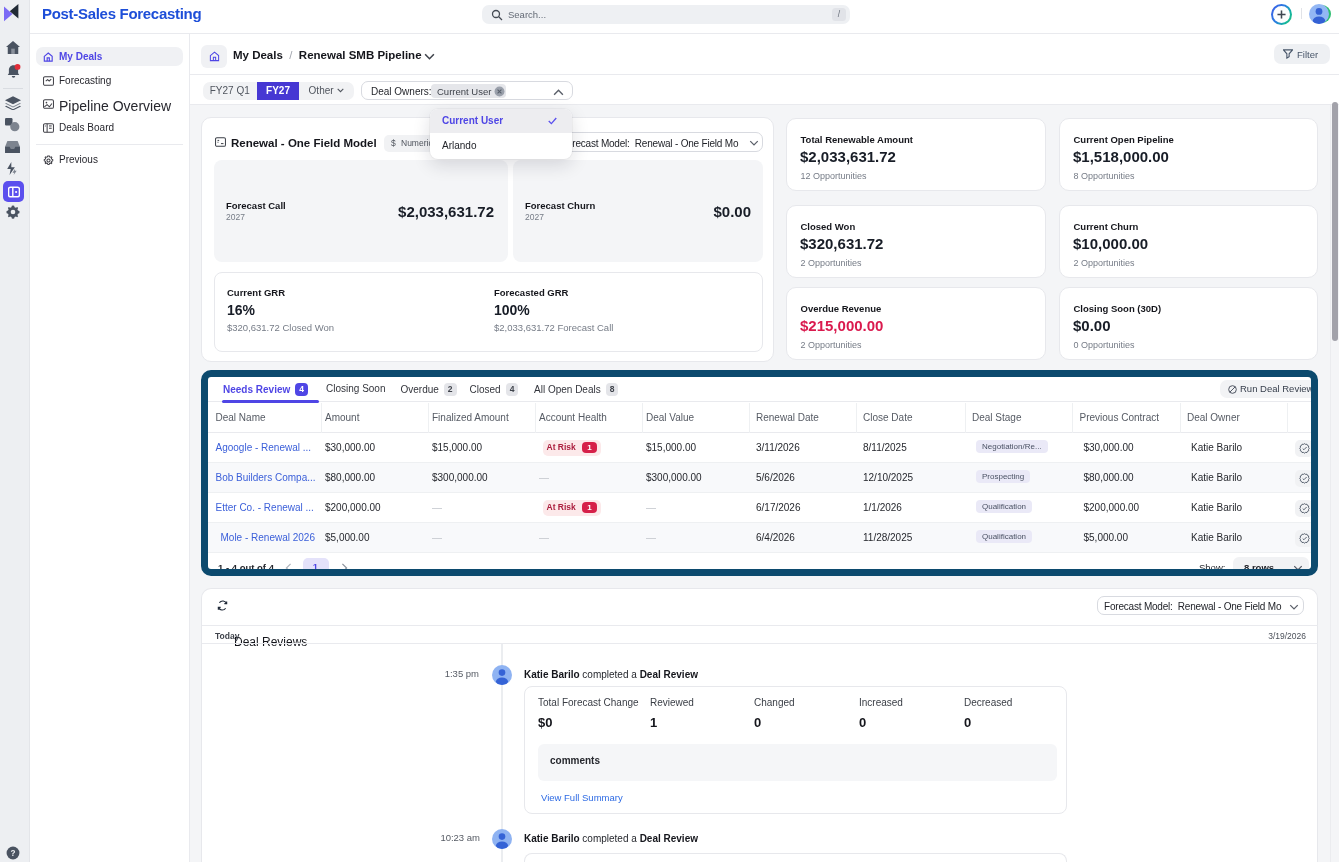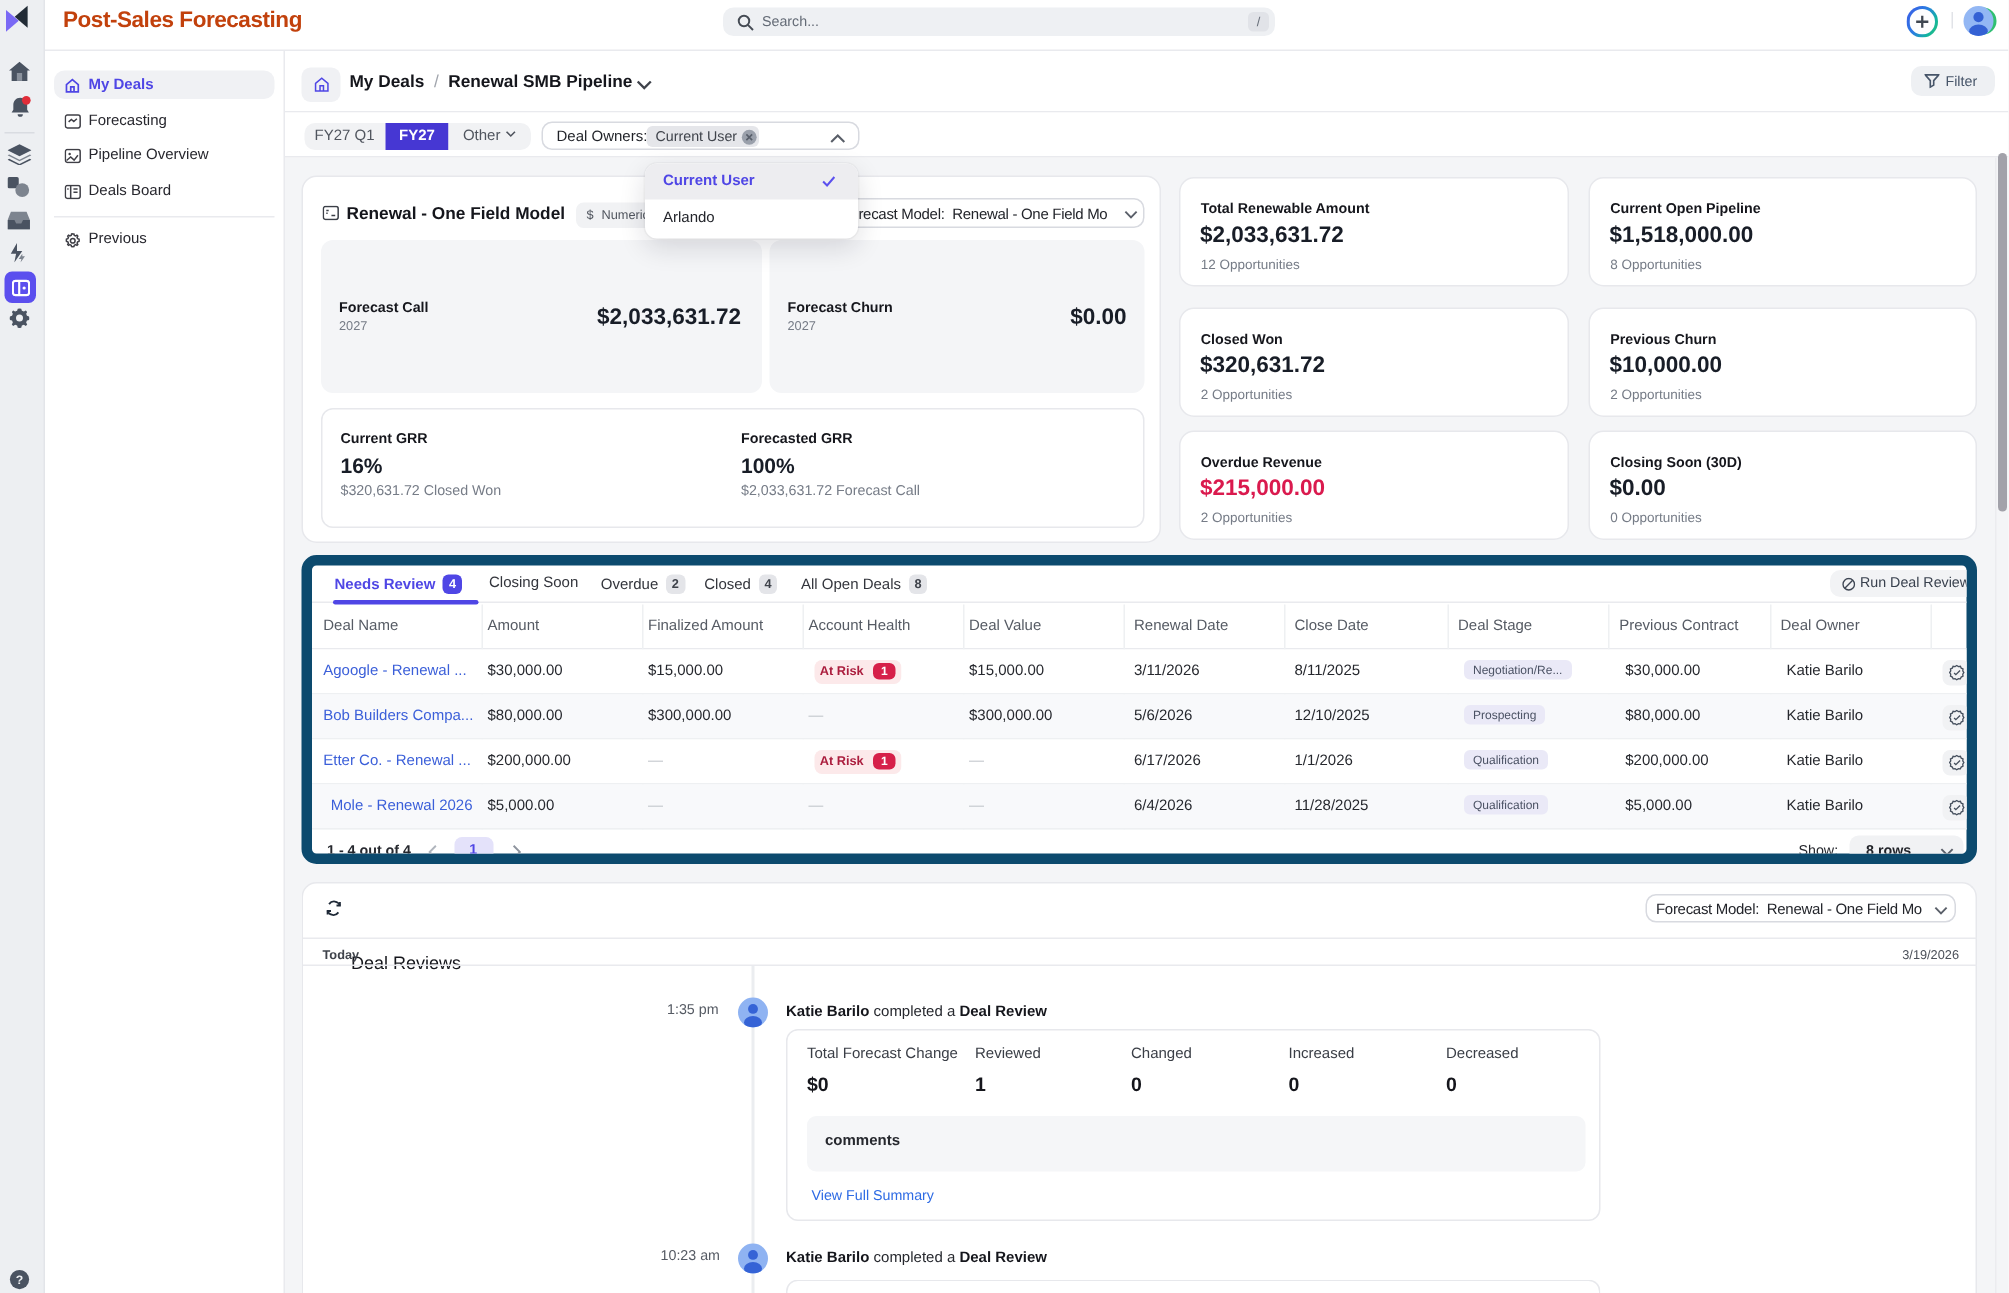--- a/index.html
+++ b/index.html
@@ -83,21 +83,21 @@
       <circle cx="12" cy="12" r="4" fill="#edeff2"></circle>
     </svg>
 
     <svg class="abs" style="left:6px; top:846px;" width="14" height="14" viewBox="0 0 24 24">
       <circle cx="12" cy="12" r="11" fill="#4a5361"></circle>
       <text x="12" y="17" font-size="14" font-weight="bold" fill="#edeff2" text-anchor="middle" font-family="Liberation Sans, sans-serif">?</text>
     </svg>
   </div>
 
   <div class="abs" style="left:30px; top:0; width:1309px; height:34px; background:#fff; border-bottom:1px solid #e9eaee;" id="header">
-    <div class="abs" style="left:12px; top:5px; font-size:15px; font-weight:bold; color:#c2410c; letter-spacing:-0.3px;">Post-Sales Forecasting</div>
+    <div class="abs" style="left:12px; top:5px; font-size:15px; font-weight:bold; color:#1d4ed8; letter-spacing:-0.3px;">Post-Sales Forecasting</div>
 
     <div class="abs" style="left:452px; top:5px; width:368px; height:19px; background:#eef0f3; border-radius:7px;">
       <svg class="abs" style="left:9px; top:3.5px;" width="12" height="12" viewBox="0 0 24 24" fill="none" stroke="#454b54" stroke-width="2.6">
         <circle cx="10" cy="10" r="7"></circle>
           <line x1="15.5" y1="15.5" x2="22" y2="22"></line>
       </svg>
       <div class="abs" style="left:26px; top:3.5px; font-size:9.5px; color:#646b76;">Search...</div>
       <div class="abs" style="left:350px; top:3px; width:14px; height:13px; background:#e1e3e8; border-radius:3.5px; font-size:8.5px; color:#646b76; text-align:center; line-height:13px;">/</div>
     </div>
 
@@ -131,21 +131,21 @@
       <rect x="1.2" y="1.2" width="21.6" height="18.6" rx="3"></rect>
       <path d="M6 11 l4 -3.5 l3.5 3 l4.5 -4"></path>
     </svg>
     <div class="abs" style="left:29px; top:40.5px; font-size:10px; color:#27272e;">Forecasting</div>
 
     <svg class="abs" style="left:13px; top:64.5px;" width="11" height="10" viewBox="0 0 24 21" fill="none" stroke="#3f3f46" stroke-width="2.2">
       <rect x="1.2" y="1.2" width="21.6" height="18.6" rx="3"></rect>
       <circle cx="7.5" cy="7.5" r="1.8" fill="#3f3f46" stroke="none"></circle>
       <path d="M3 17 l6 -5 l5 4.5 l5.5 -7"></path>
     </svg>
-    <div class="abs" style="left:29px; top:64px; font-size:10px; color:#27272e;">Pipeline Overview</div>
+    <div class="abs" style="left:29px; top:64px; font-size:14px; color:#27272e;">Pipeline Overview</div>
 
     <svg class="abs" style="left:13px; top:88.5px;" width="11" height="10" viewBox="0 0 24 21" fill="none" stroke="#3f3f46" stroke-width="2.2">
       <rect x="1.2" y="1.2" width="21.6" height="18.6" rx="3"></rect>
       <line x1="9" y1="1.2" x2="9" y2="19.8"></line>
       <line x1="4" y1="6" x2="6" y2="6"></line>
         <line x1="13" y1="6" x2="19" y2="6"></line>
         <line x1="13" y1="11" x2="19" y2="11"></line>
     </svg>
     <div class="abs" style="left:29px; top:88px; font-size:10px; color:#27272e;">Deals Board</div>
 
@@ -253,21 +253,21 @@
       <div class="st">Current Open Pipeline</div>
         <div class="sv">$1,518,000.00</div>
         <div class="ss">8 Opportunities</div>
     </div>
     <div class="statc" style="left:596px; top:100px;">
       <div class="st">Closed Won</div>
         <div class="sv">$320,631.72</div>
         <div class="ss">2 Opportunities</div>
     </div>
     <div class="statc" style="left:869px; top:100px; width:259px;">
-      <div class="st">Previous Churn</div>
+      <div class="st">Current Churn</div>
         <div class="sv">$10,000.00</div>
         <div class="ss">2 Opportunities</div>
     </div>
     <div class="statc" style="left:596px; top:182px;">
       <div class="st">Overdue Revenue</div>
         <div class="sv" style="color:#da1a4e;">$215,000.00</div>
         <div class="ss">2 Opportunities</div>
     </div>
     <div class="statc" style="left:869px; top:182px; width:259px;">
       <div class="st">Closing Soon (30D)</div>

